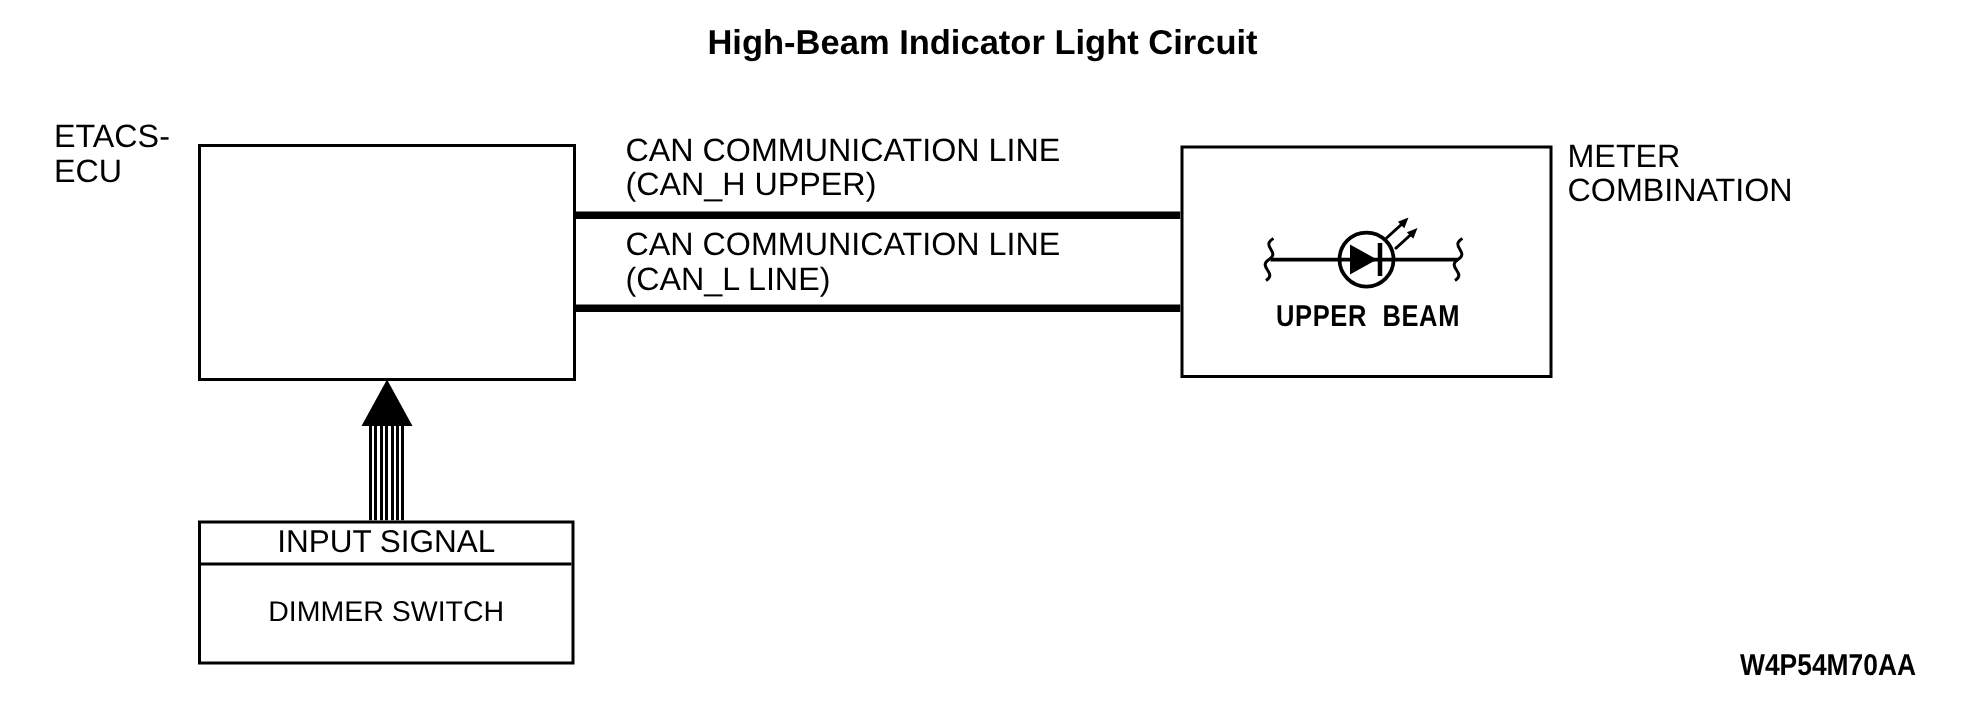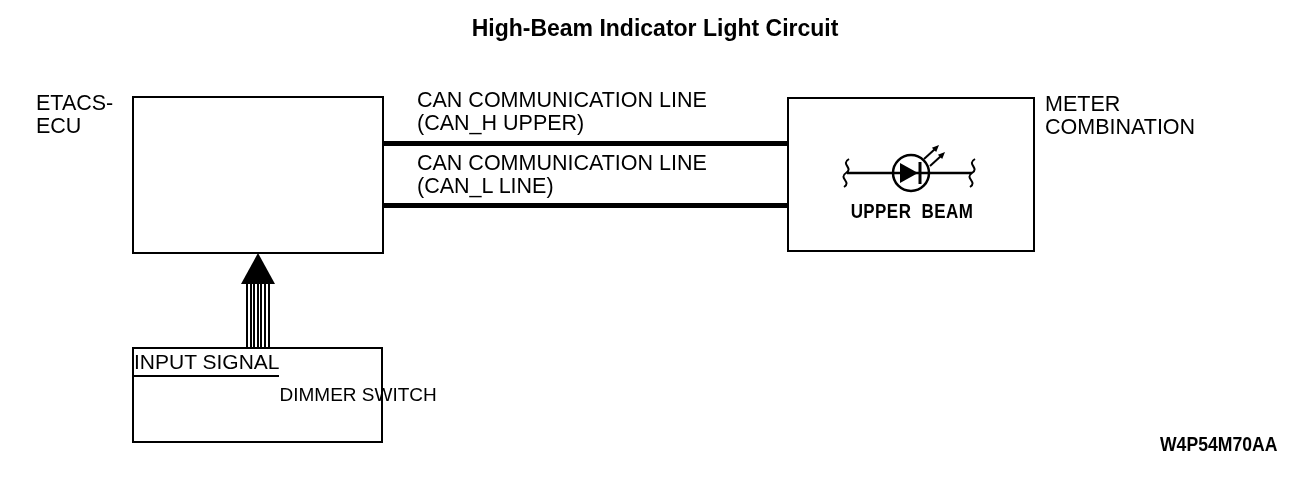--- a/index.html
+++ b/index.html
@@ -21,21 +21,21 @@
     font-size: 23px;
     font-weight: 700;
     white-space: nowrap;
   }
   .lbl {
     position: absolute;
     font-size: 21.5px;
     line-height: 22.5px;
     white-space: nowrap;
   }
-  .etacs-label   { left: 36px;   top: 92px; }
+  .etacs-label   { left: 36px;   top: 80px; }
   .can-h-label   { left: 417px;  top: 89px; }
   .can-l-label   { left: 417px;  top: 152px; }
   .meter-label   { left: 1045px; top: 93px; }
   .box {
     position: absolute;
     border: 2px solid #000000;
     background: #ffffff;
   }
   .etacs-box { left: 132px; top: 96px;  width: 252px; height: 158px; }
   .meter-box { left: 787px; top: 97px;  width: 248px; height: 155px; }
@@ -88,21 +88,21 @@
   }
   .io-box {
     position: absolute;
     left: 132px;
     top: 347px;
     width: 251px;
     height: 96px;
     border: 2px solid #000000;
     background: #ffffff;
     display: flex;
-    flex-direction: row;
+    flex-direction: column;
   }
   .io-top {
     height: 28px;
     border-bottom: 2px solid #000000;
     display: flex;
     align-items: center;
     justify-content: center;
     font-size: 21px;
     white-space: nowrap;
   }

